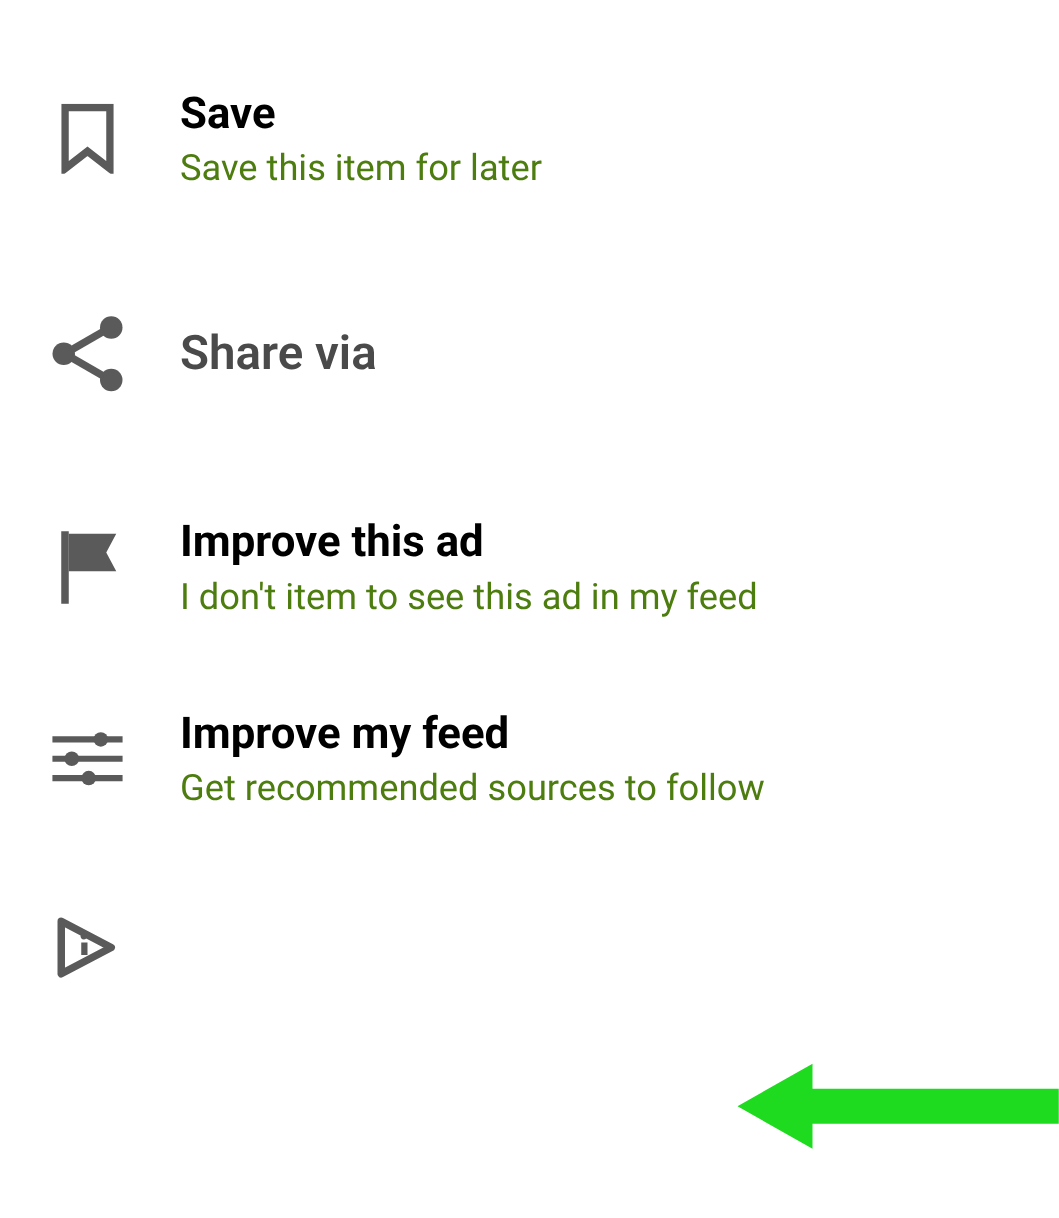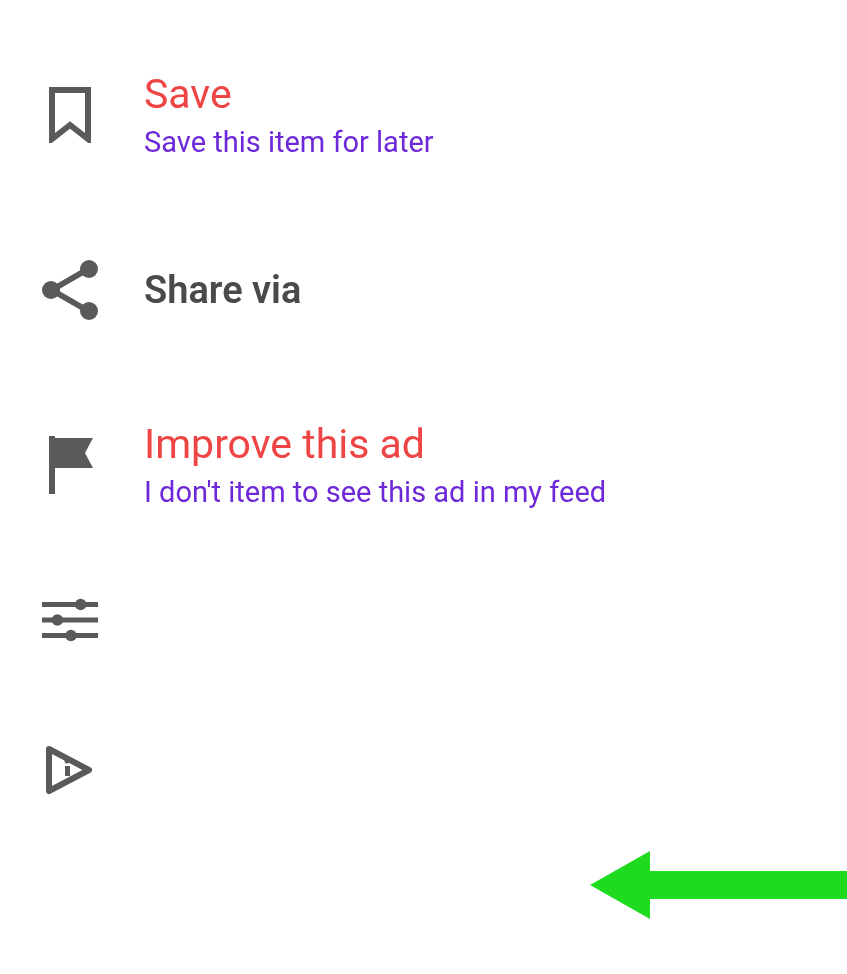--- a/index.html
+++ b/index.html
@@ -32,30 +32,30 @@
       justify-content: center;
       margin-right: 44px;
       flex-shrink: 0;
     }
     .text-container {
       display: flex;
       flex-direction: column;
       justify-content: center;
     }
     .title {
-      font-size: 41px;
-      font-weight: 400;
-      color: #ef4444;
+      font-size: 35px;
+      font-weight: 700;
+      color: #000000;
       line-height: 1.2;
       margin-bottom: 6px;
     }
     .subtitle {
       font-size: 29px;
       font-weight: 400;
-      color: #6d28d9;
+      color: #4d7c0f;
       line-height: 1.2;
     }
     .title-only {
       font-size: 38px;
       font-weight: 600;
       color: #4a4a4a;
     }
     .arrow-annotation {
       position: absolute;
       top: 845px;
@@ -112,20 +112,24 @@
     <div class="icon-container">
       <svg width="62" height="48" viewBox="0 0 62 48">
         <line x1="2" y1="8" x2="60" y2="8" stroke="#5a5a5a" stroke-width="5"></line>
         <circle cx="42" cy="8" r="6" fill="#5a5a5a"></circle>
         <line x1="2" y1="24" x2="60" y2="24" stroke="#5a5a5a" stroke-width="5"></line>
         <circle cx="18" cy="24" r="6" fill="#5a5a5a"></circle>
         <line x1="2" y1="40" x2="60" y2="40" stroke="#5a5a5a" stroke-width="5"></line>
         <circle cx="32" cy="40" r="6" fill="#5a5a5a"></circle>
       </svg>
     </div>
+    <div class="text-container">
+      <div class="title">Improve my feed</div>
+      <div class="subtitle">Get recommended sources to follow</div>
+    </div>
   </div>
 
   <div class="menu-item">
     <div class="icon-container">
       <svg width="54" height="54" viewBox="0 0 54 54" fill="none">
         <path d="M6 6 L46 27 L6 48 Z" stroke="#5a5a5a" stroke-width="6" fill="none" stroke-linejoin="round"></path>
         <circle cx="24" cy="18" r="2.5" fill="#5a5a5a"></circle>
         <rect x="22" y="23" width="5" height="10" fill="#5a5a5a"></rect>
       </svg>
     </div>

